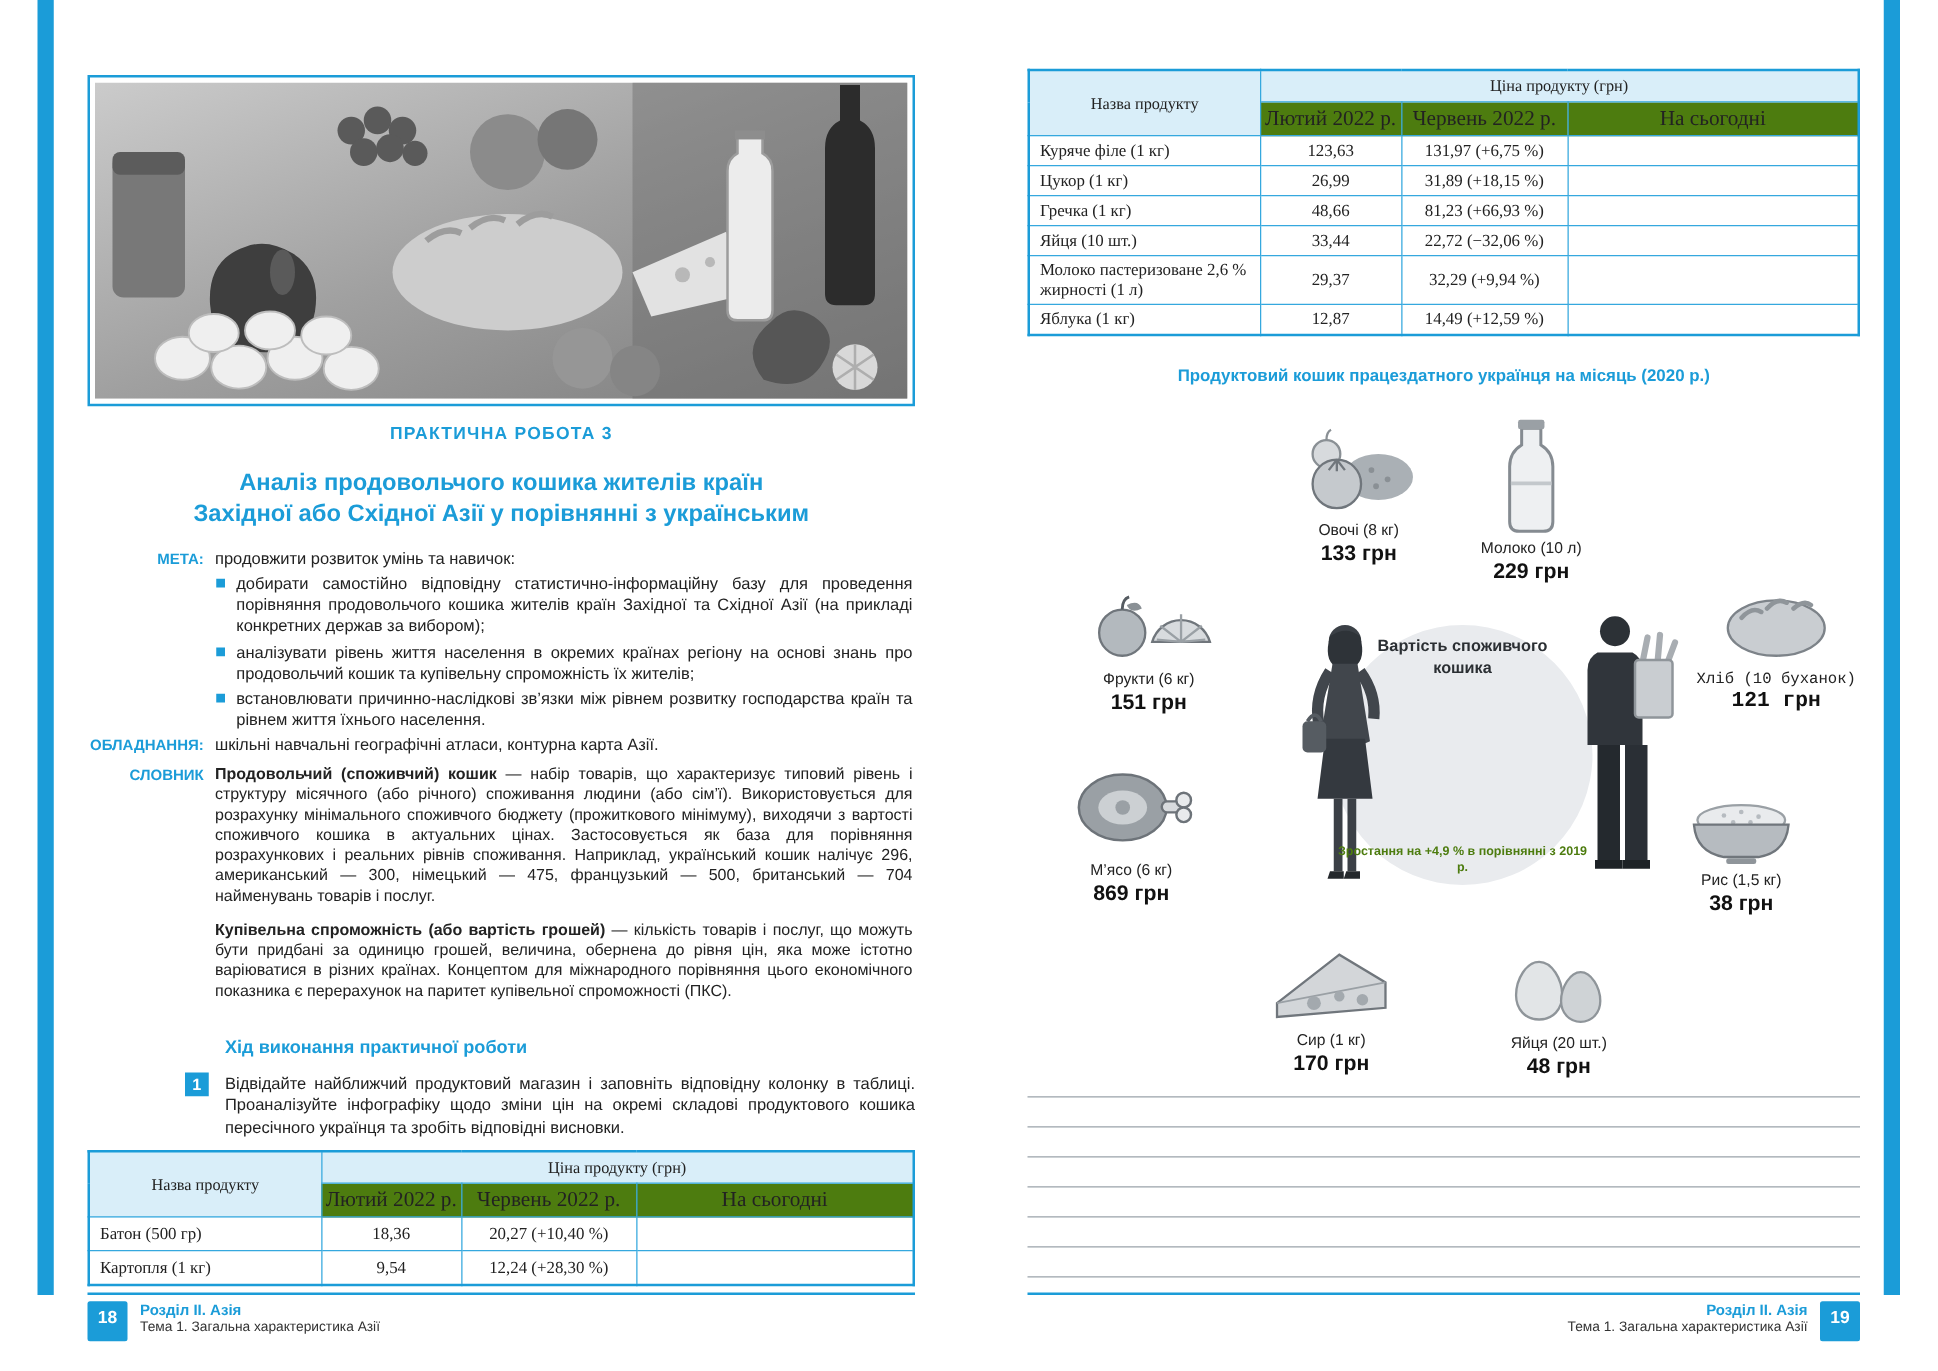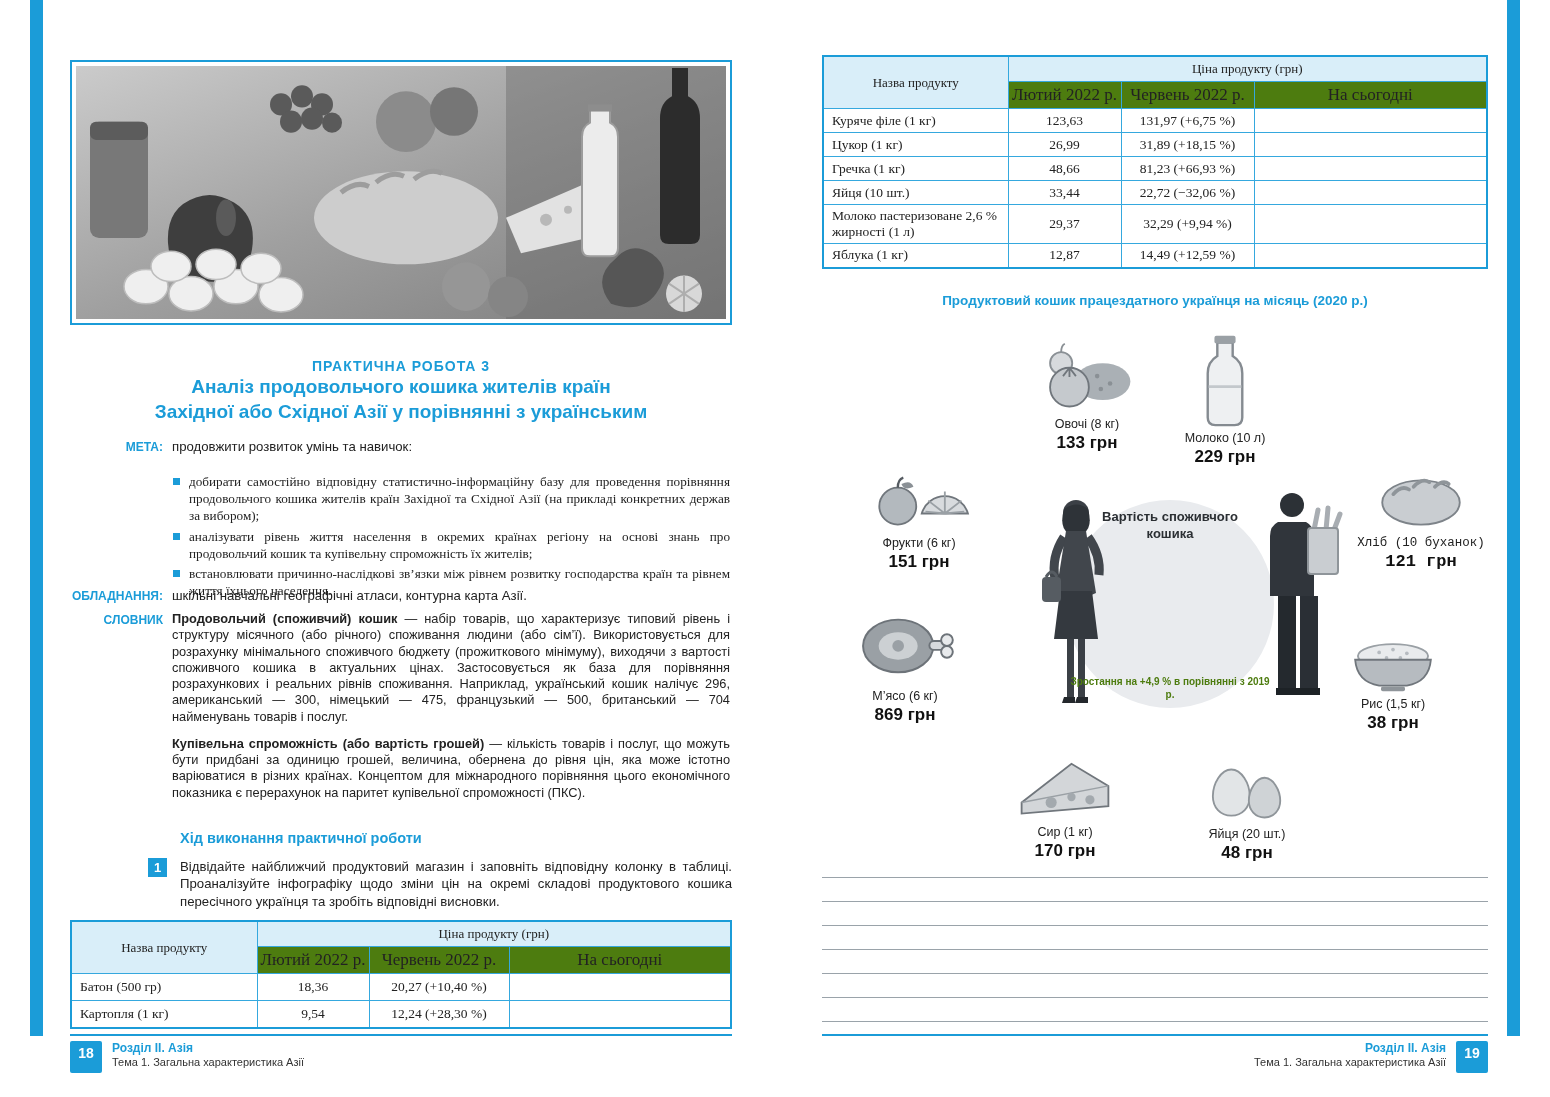--- a/index.html
+++ b/index.html
@@ -18,38 +18,38 @@
   .page-right { left:822px; width:666px; }
 
   
   .photo-frame {
     position:absolute; left:0; top:60px; width:662px; height:265px;
     border:2px solid #1b9cd8; padding:4px; background:#fff;
   }
   .photo-frame svg { width:100%; height:100%; display:block; }
 
   .practice-label {
-    position:absolute; left:0; top:358px; width:662px; text-align:center;
+    position:absolute; left:0; top:338px; width:662px; text-align:center;
     color:#1b9cd8; font-weight:bold; font-size:14px; letter-spacing:1px;
   }
   .doc-title {
     position:absolute; left:0; top:374px; width:662px; text-align:center;
     color:#1b9cd8; font-weight:bold; font-size:19px; line-height:1.32;
   }
   .lrow { position:absolute; left:0; width:662px; display:flex; }
   .lrow .lbl {
     flex:none; width:102px; text-align:right; padding-right:9px;
     color:#1b9cd8; font-weight:bold; font-size:12px; padding-top:2px;
   }
   .lrow .txt { flex:1; font-size:13.2px; line-height:1.3; text-align:justify; padding-right:2px; }
   .sec-meta { top:438px; }
   .sec-equip { top:587px; }
   .sec-gloss { top:611px; }
 
-  ul.meta-list { list-style:none; margin-top:18px;font-family:Liberation Serif, serif; }
+  ul.meta-list { list-style:none; margin-top:3px; }
   ul.meta-list li { position:relative; padding-left:17px; margin-top:3px; }
   ul.meta-list li .sq {
     position:absolute; left:1px; top:5px; width:7px; height:7px; background:#1b9cd8;
   }
   .gloss-p { font-size:12.8px; line-height:1.27; text-align:justify; }
   .gloss-p + .gloss-p { margin-top:11px; }
   .gloss-p b { font-weight:bold; }
 
   .proc-heading {
     position:absolute; left:110px; top:830px; color:#1b9cd8; font-weight:bold; font-size:14.5px;

